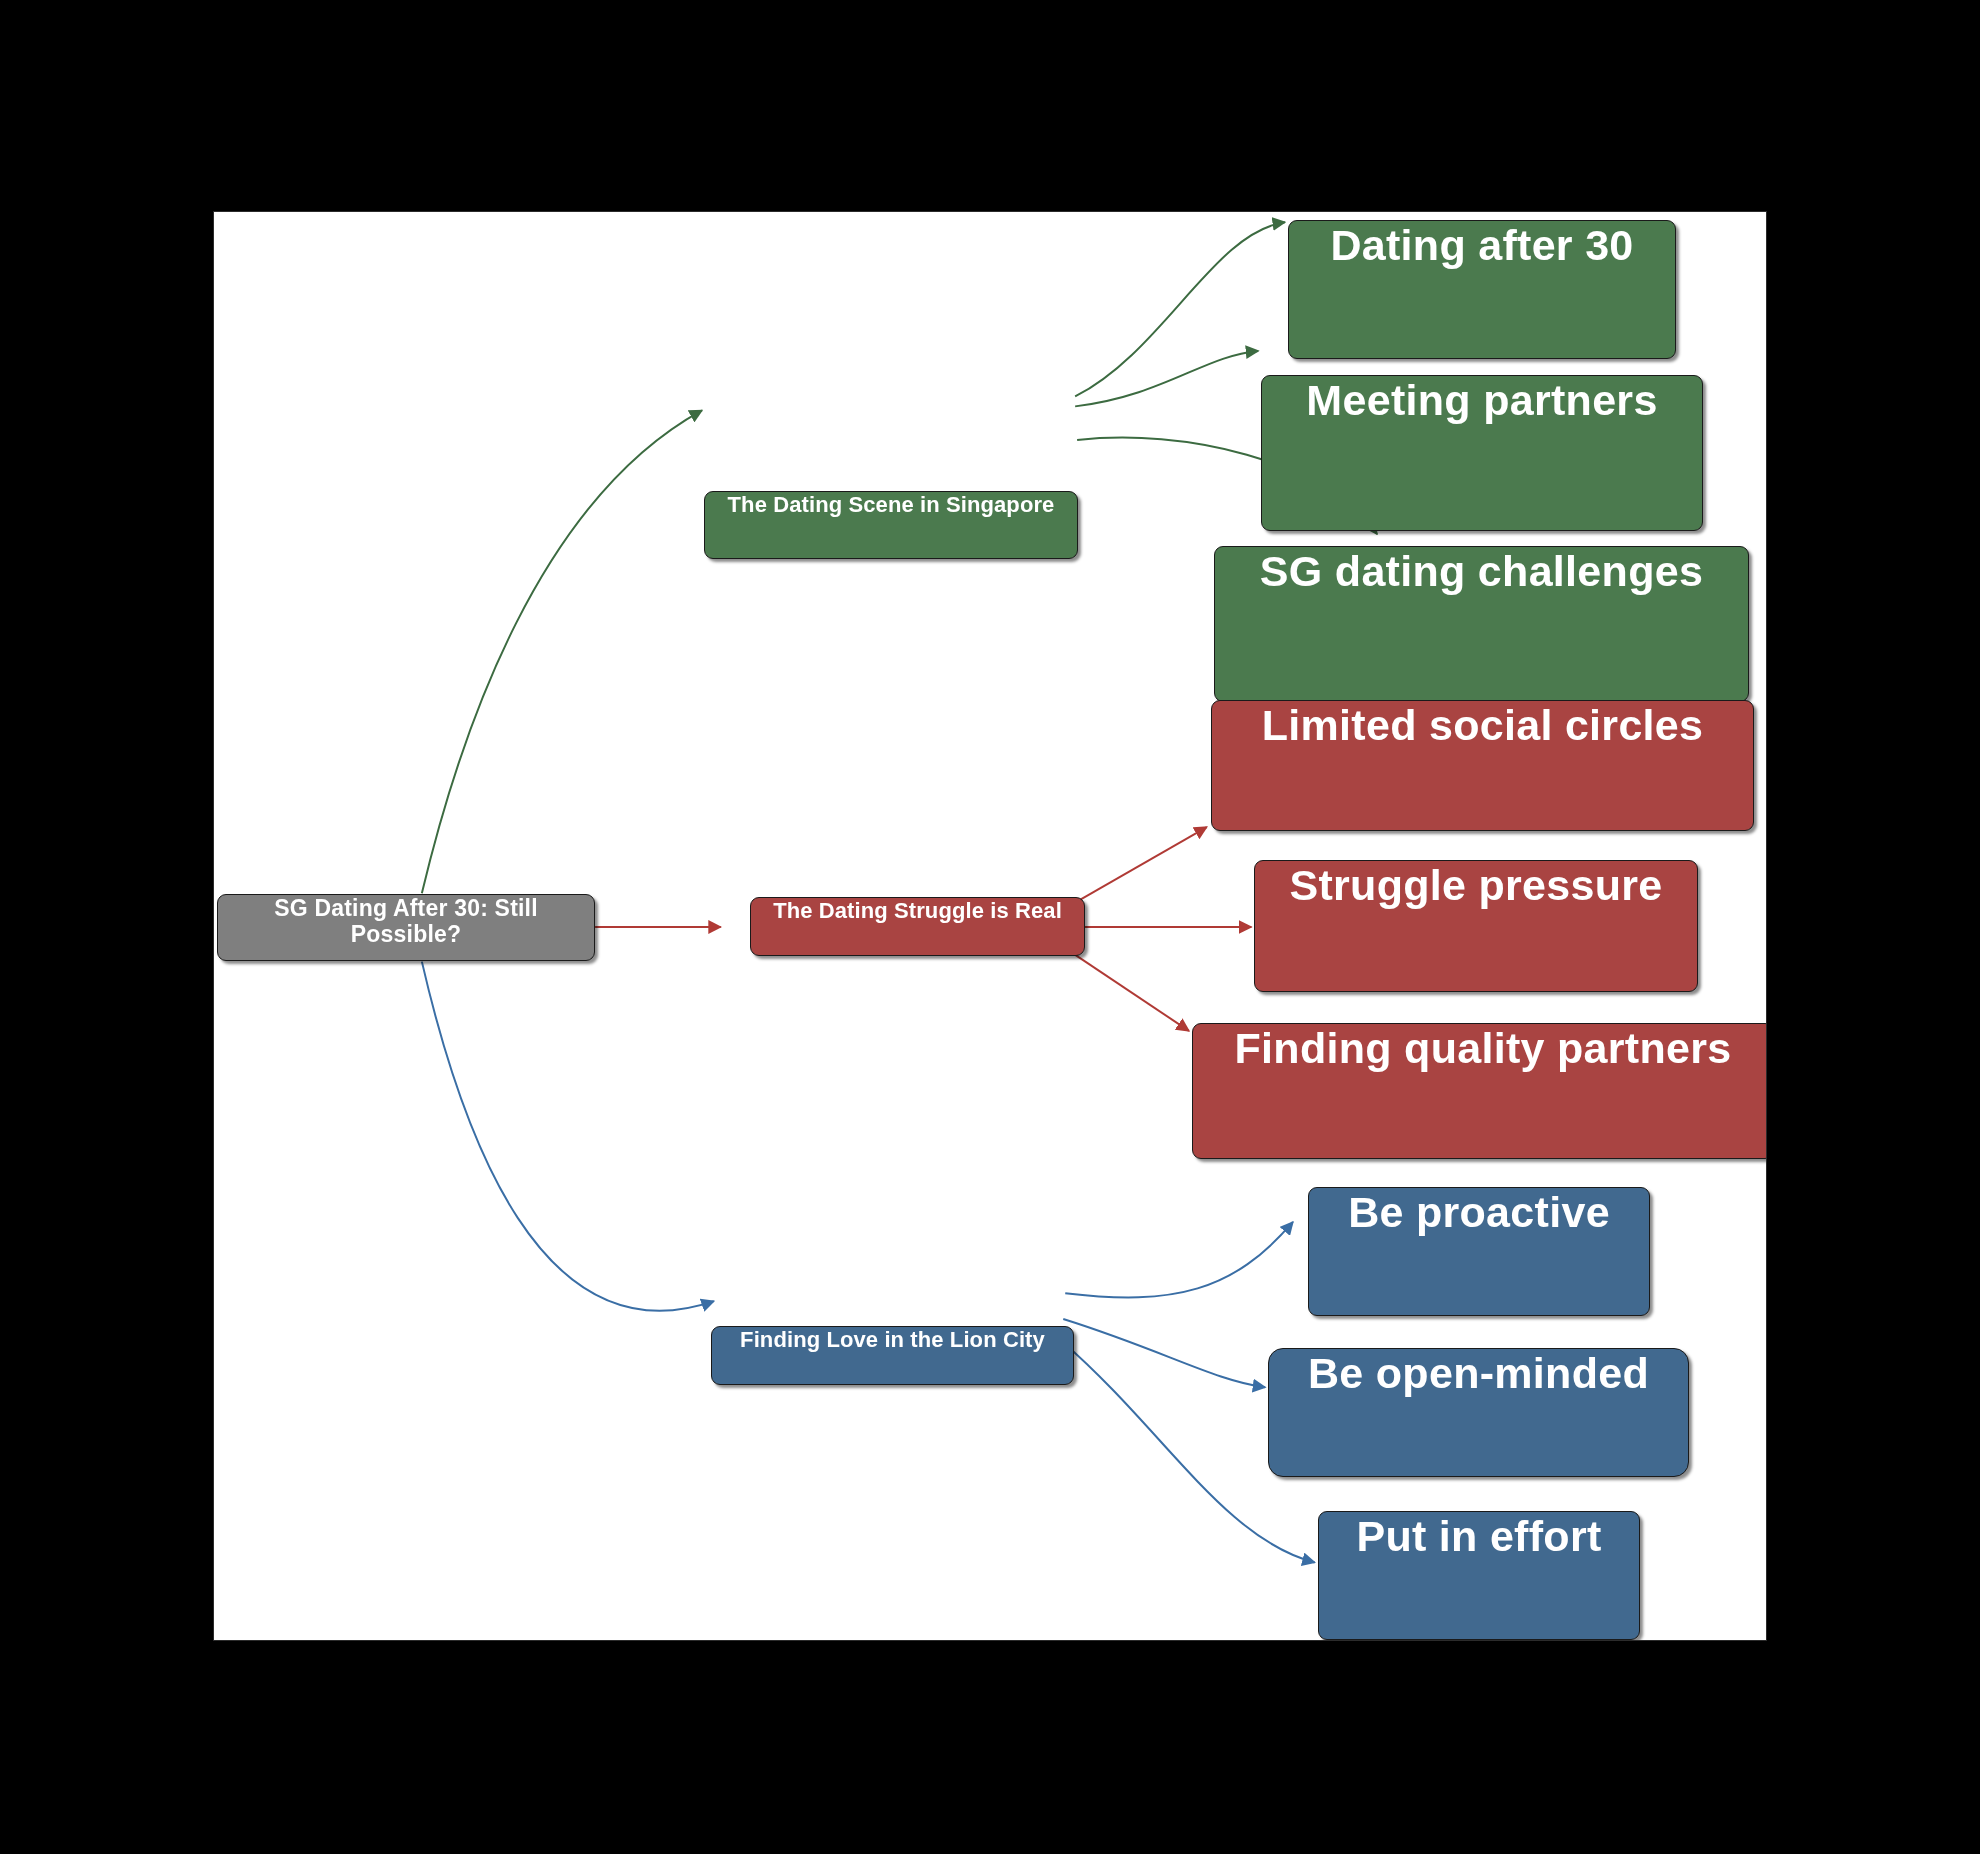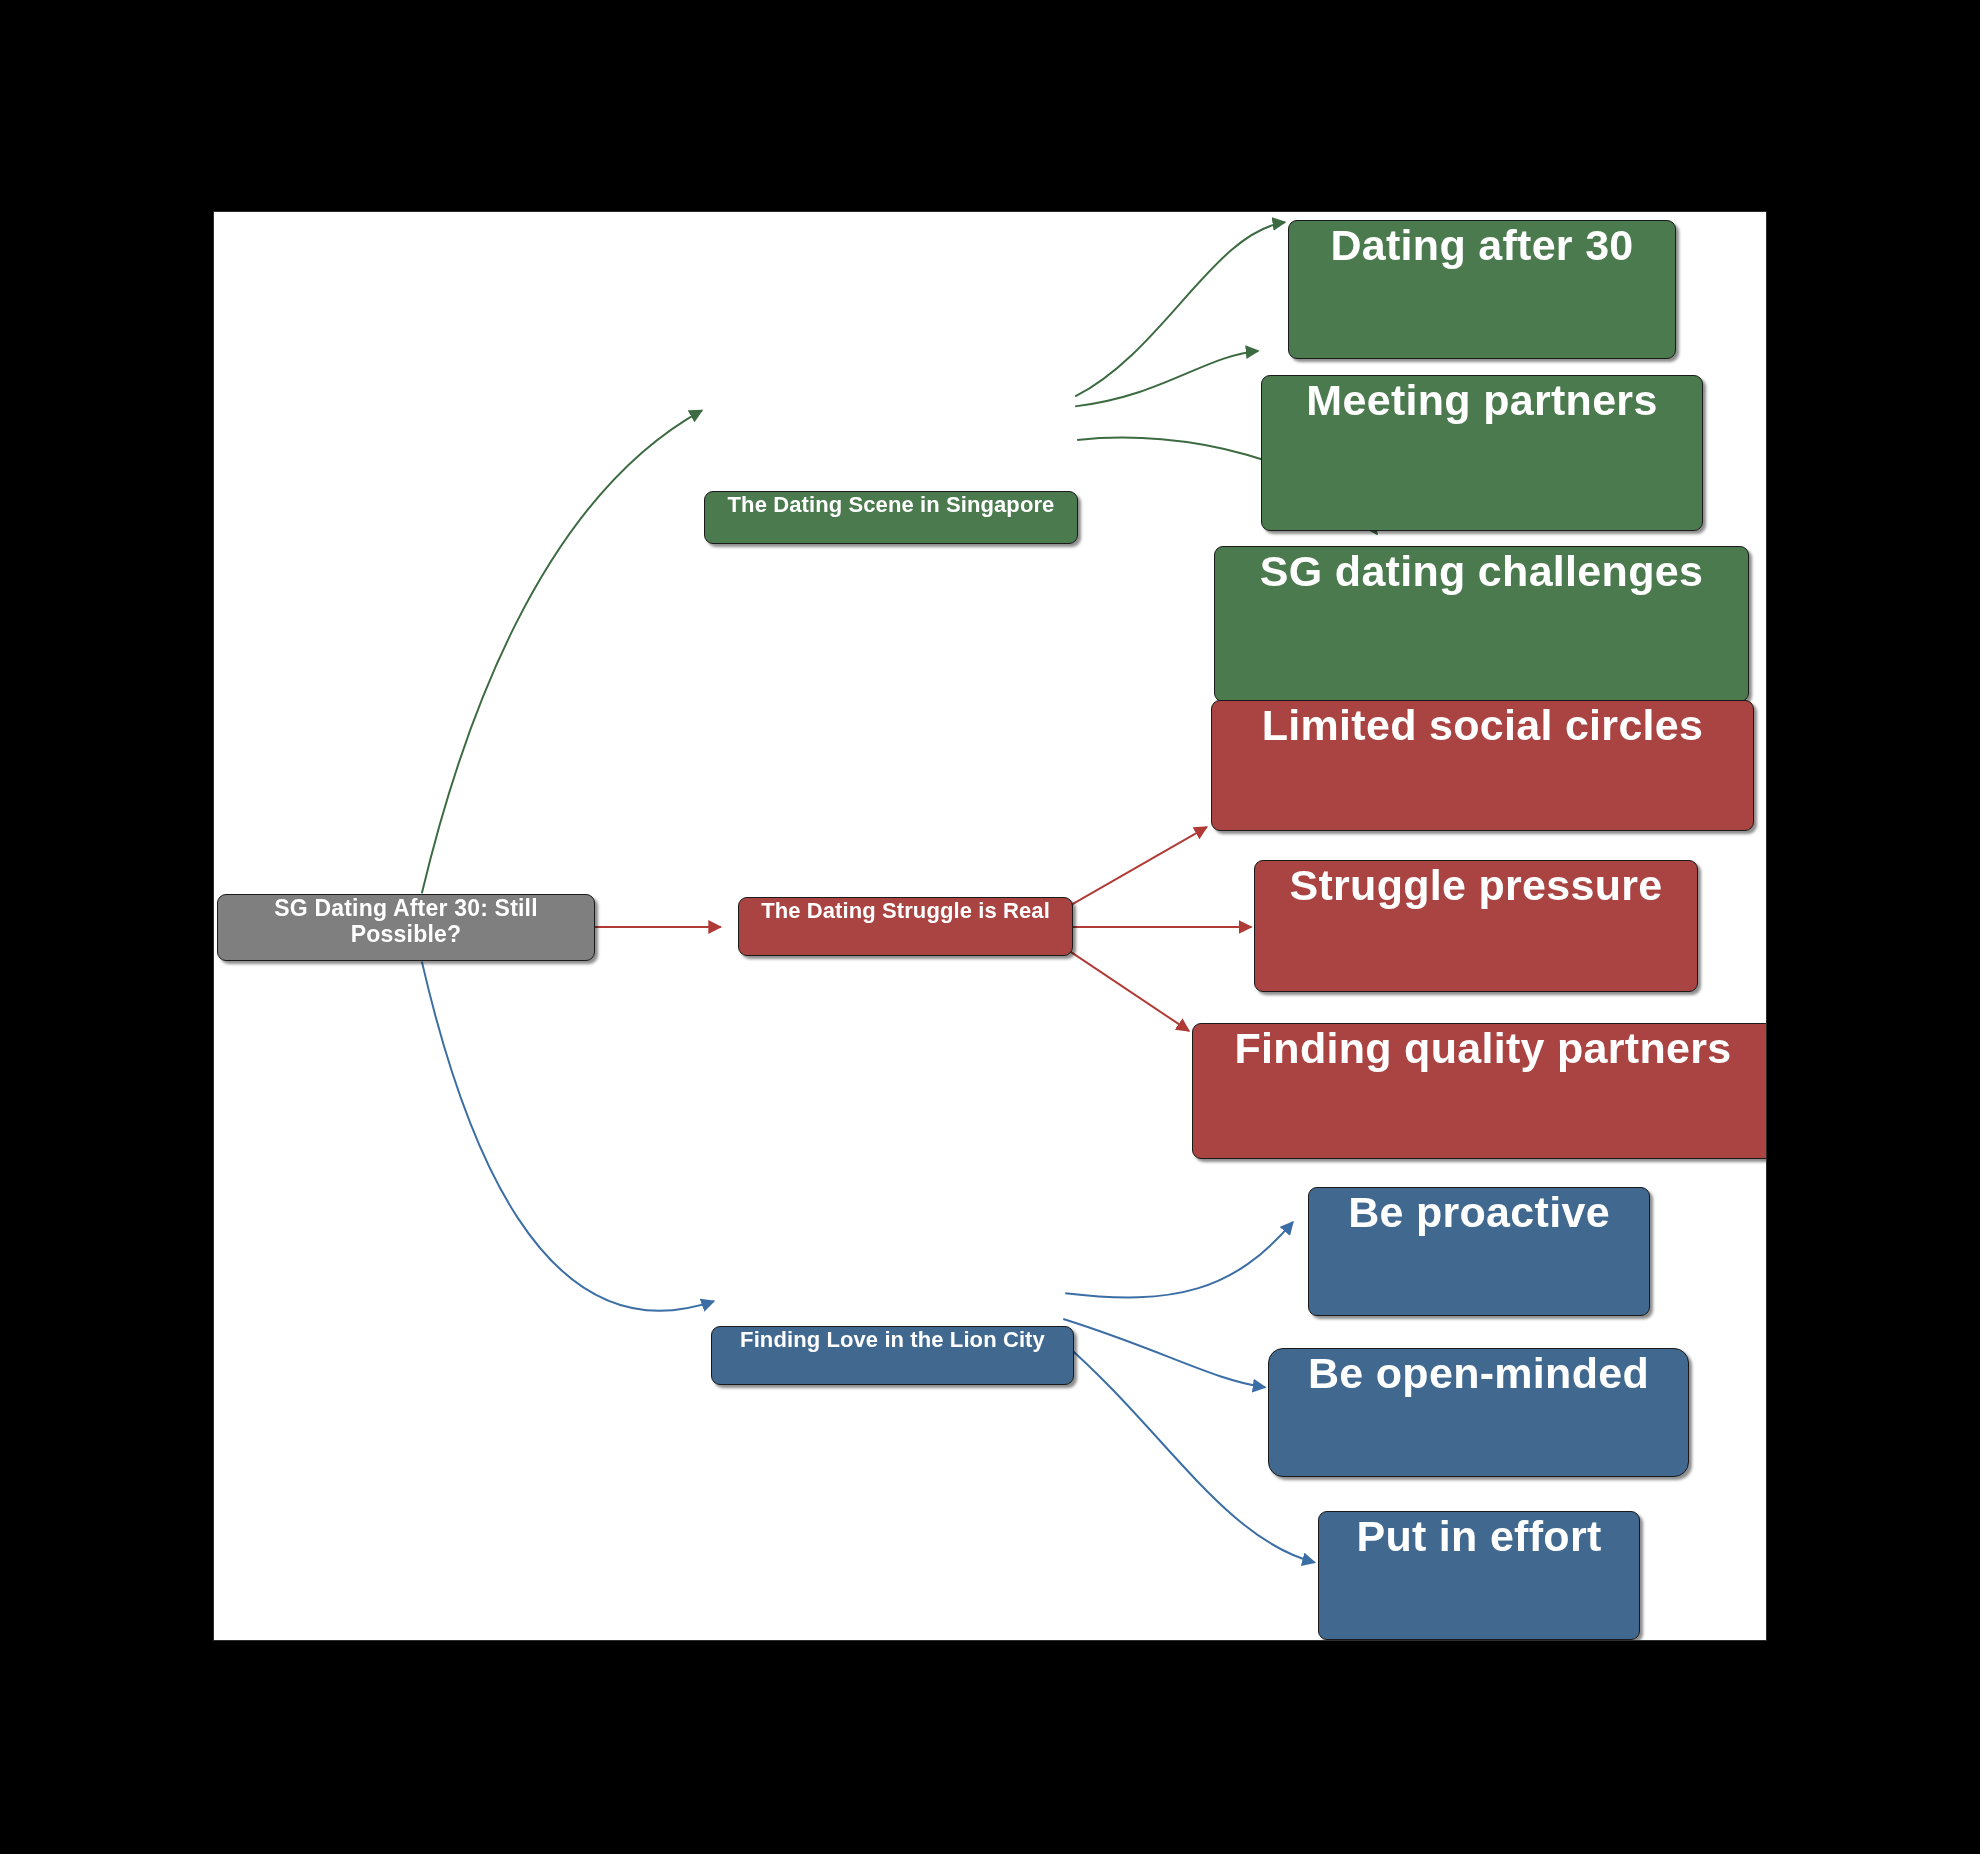--- a/index.html
+++ b/index.html
@@ -105,25 +105,25 @@
 
       <path d="M 860 1092 C 970 1105 1030 1090 1090 1020" fill="none" stroke="#3a6ea5" stroke-width="2" marker-end="url(#arrow-blue)"></path>
       <path d="M 858 1118 C 960 1150 1010 1180 1062 1187" fill="none" stroke="#3a6ea5" stroke-width="2" marker-end="url(#arrow-blue)"></path>
       <path d="M 856 1140 C 960 1230 1020 1340 1112 1364" fill="none" stroke="#3a6ea5" stroke-width="2" marker-end="url(#arrow-blue)"></path>
     </svg>
 
     <div class="node root" style="left:3px; top:682px; width:378px; height:67px;">
       <span>SG Dating After 30: Still Possible?</span>
     </div>
 
-    <div class="node branch green" style="left:490px; top:279px; width:374px; height:53px;">
+    <div class="node branch green" style="left:490px; top:279px; width:374px; height:68px;">
       <span>The Dating Scene in Singapore</span>
     </div>
 
-    <div class="node branch red" style="left:524px; top:685px; width:335px; height:59px;">
+    <div class="node branch red" style="left:536px; top:685px; width:335px; height:59px;">
       <span>The Dating Struggle is Real</span>
     </div>
 
     <div class="node branch blue" style="left:497px; top:1089px; width:363px; height:59px;margin-top:25px;">
       <span>Finding Love in the Lion City</span>
     </div>
 
     <div class="node leaf green" style="left:1074px; top:8px; width:388px; height:139px;">
       <span>Dating after 30</span>
     </div>

